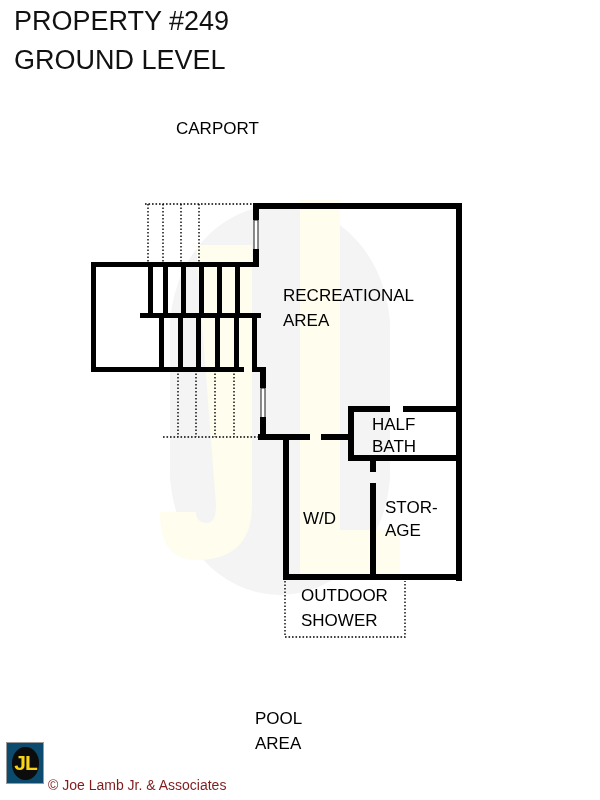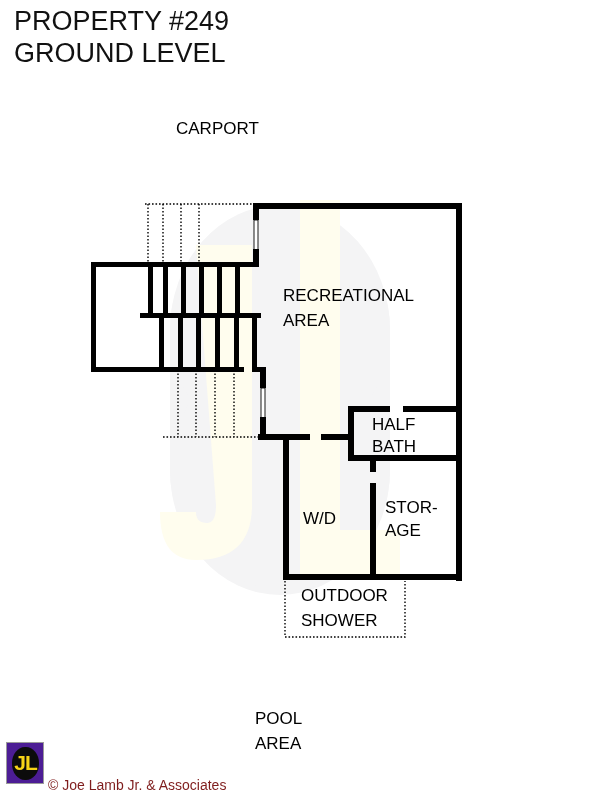--- a/index.html
+++ b/index.html
@@ -27,21 +27,21 @@
     top: 8px;
     line-height: 1.0;
   }
   .title-line {
     font-size: 27px;
     color: #111111;
     letter-spacing: 0px;
     white-space: nowrap;
     display: block;
   }
-  .title-line.second { margin-top: 5px; }
+  .title-line.second { margin-top: 12px; }
 
   svg.floorplan {
     position: absolute;
     left: 0;
     top: 0;
     width: 600px;
     height: 800px;
   }
   text.room-label {
     font-family: "Liberation Sans", sans-serif;
@@ -61,21 +61,21 @@
     fill: none;
   }
   .door-gap { fill: #ffffff; stroke: #000000; stroke-width: 0.9; }
 
   .footer-logo {
     position: absolute;
     left: 6px;
     top: 742px;
     width: 38px;
     height: 42px;
-    background: #4c1d95;
+    background: #0c4a6e;
     border: 1px solid #9a9a9a;
     box-sizing: border-box;
   }
   .footer-logo .oval {
     position: absolute;
     left: 5px;
     top: 4px;
     width: 27px;
     height: 33px;
     background: #0c0c0c;

